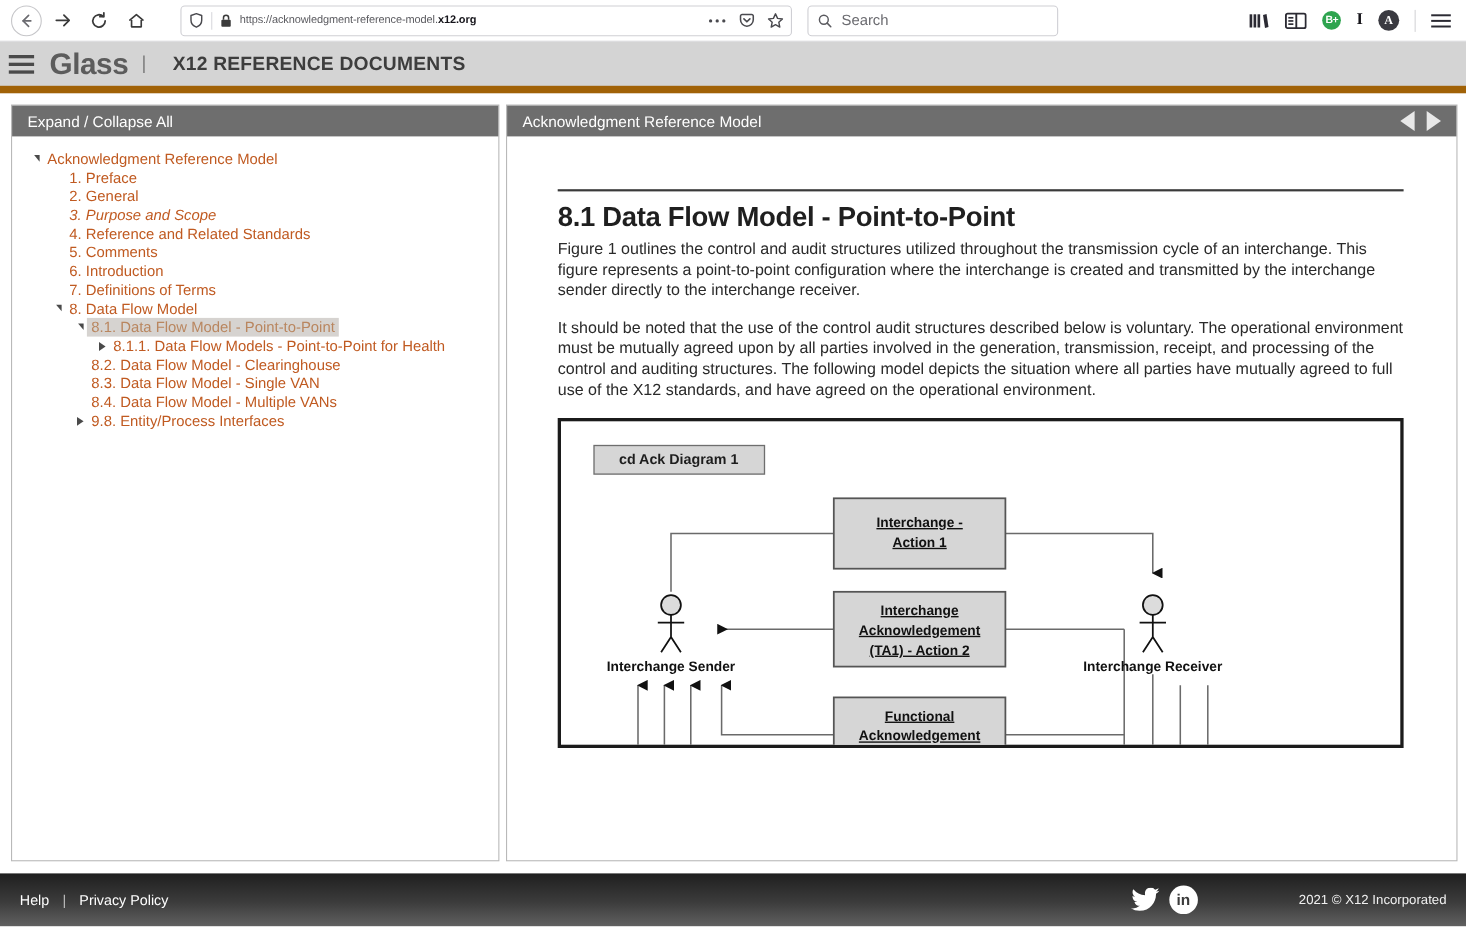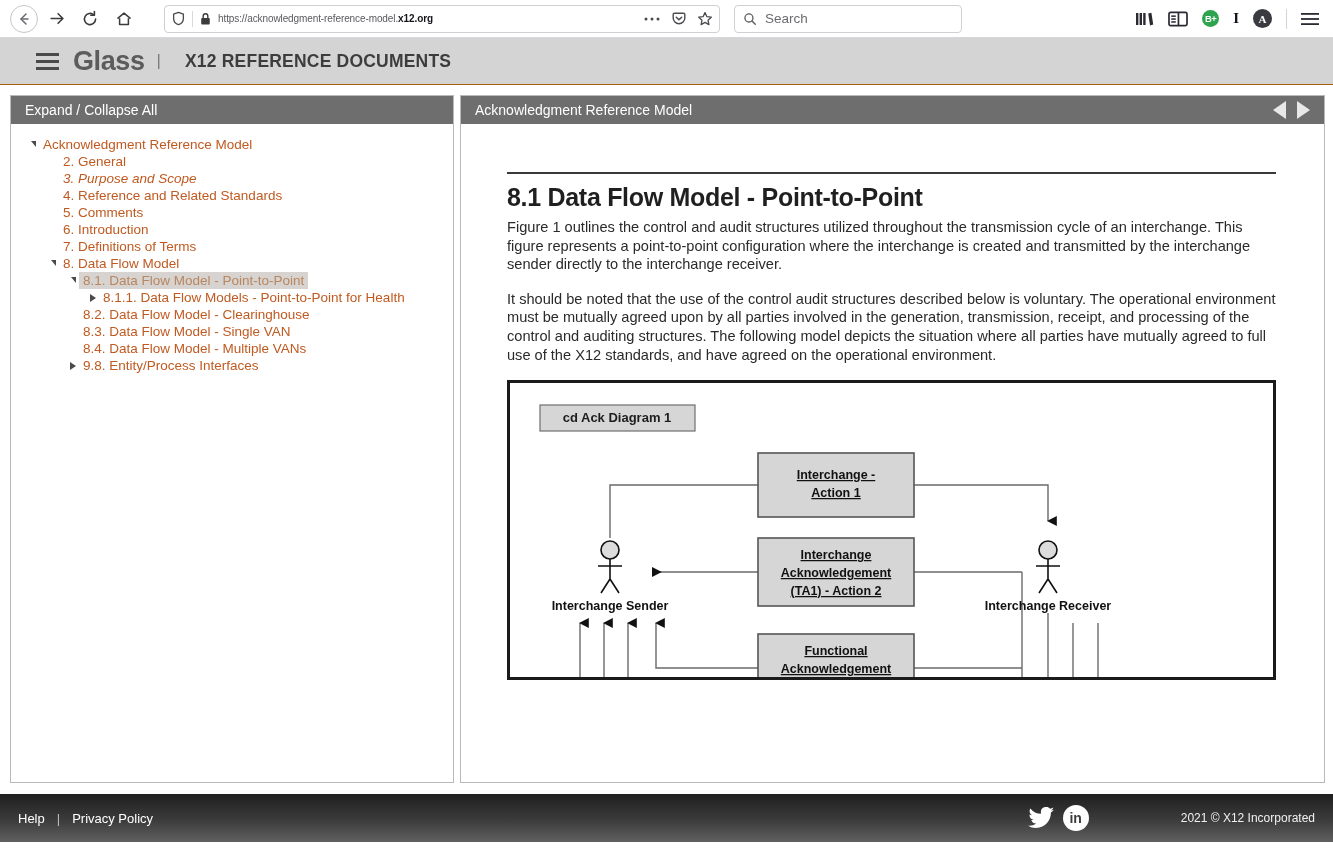--- a/index.html
+++ b/index.html
@@ -91,22 +91,22 @@
     font-size: 15px; font-weight: bold; color: #15141a;
   }
   .tb-divider { width: 1px; height: 20px; background: #d4d4d8; }
 
   
   #site-header {
     height: 47px;
     background: #d4d4d4;
     display: flex;
     align-items: center;
-    padding-left: 36px;
-    border-bottom: 1px solid #a16207;
+    padding-left: 8px;
+    border-bottom: 7px solid #a16207;
   }
   #hamburger-site { display: flex; flex-direction: column; gap: 4px; margin-right: 14px; }
   #hamburger-site span { display:block; width: 23px; height: 3px; background: #4a4a4a; }
   #brand {
     font-size: 27px; font-weight: bold; color: #5c5c5c;
     letter-spacing: -0.4px;
   }
   #brand-sep { color: #7c7c7c; font-size: 17px; margin: 0 10px 0 12px; }
   #header-subtitle {
     font-size: 17.5px; font-weight: bold; color: #3d3d3d;
@@ -345,20 +345,24 @@
   <div class="panel" id="left-panel">
     <div class="panel-head">
       <span>Expand / Collapse All</span>
     </div>
     <div id="tree">
         <div class="tree-row" style="padding-left: 16px;">
           <span class="twisty">
             <span class="tw-open"></span>
           </span>
           <span class="label">Acknowledgment Reference Model</span>
+        </div>
+        <div class="tree-row" style="padding-left: 36px;">
+          <span class="twisty"></span>
+          <span class="label">1. Preface</span>
         </div>
         <div class="tree-row" style="padding-left: 36px;">
           <span class="twisty"></span>
           <span class="label">2. General</span>
         </div>
         <div class="tree-row" style="padding-left: 36px; font-style: italic;">
           <span class="twisty"></span>
           <span class="label">3. Purpose and Scope</span>
         </div>
         <div class="tree-row" style="padding-left: 36px;">

